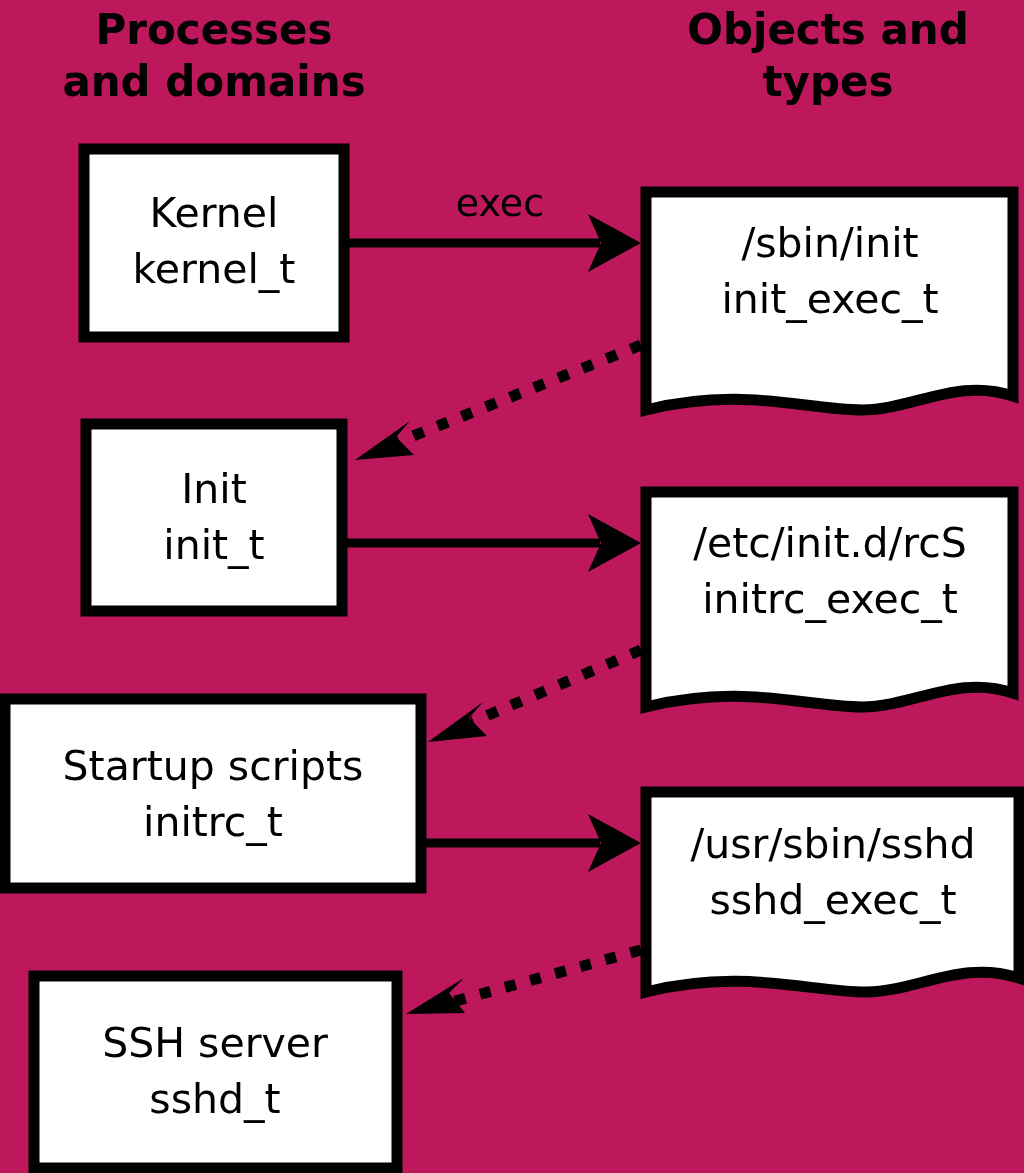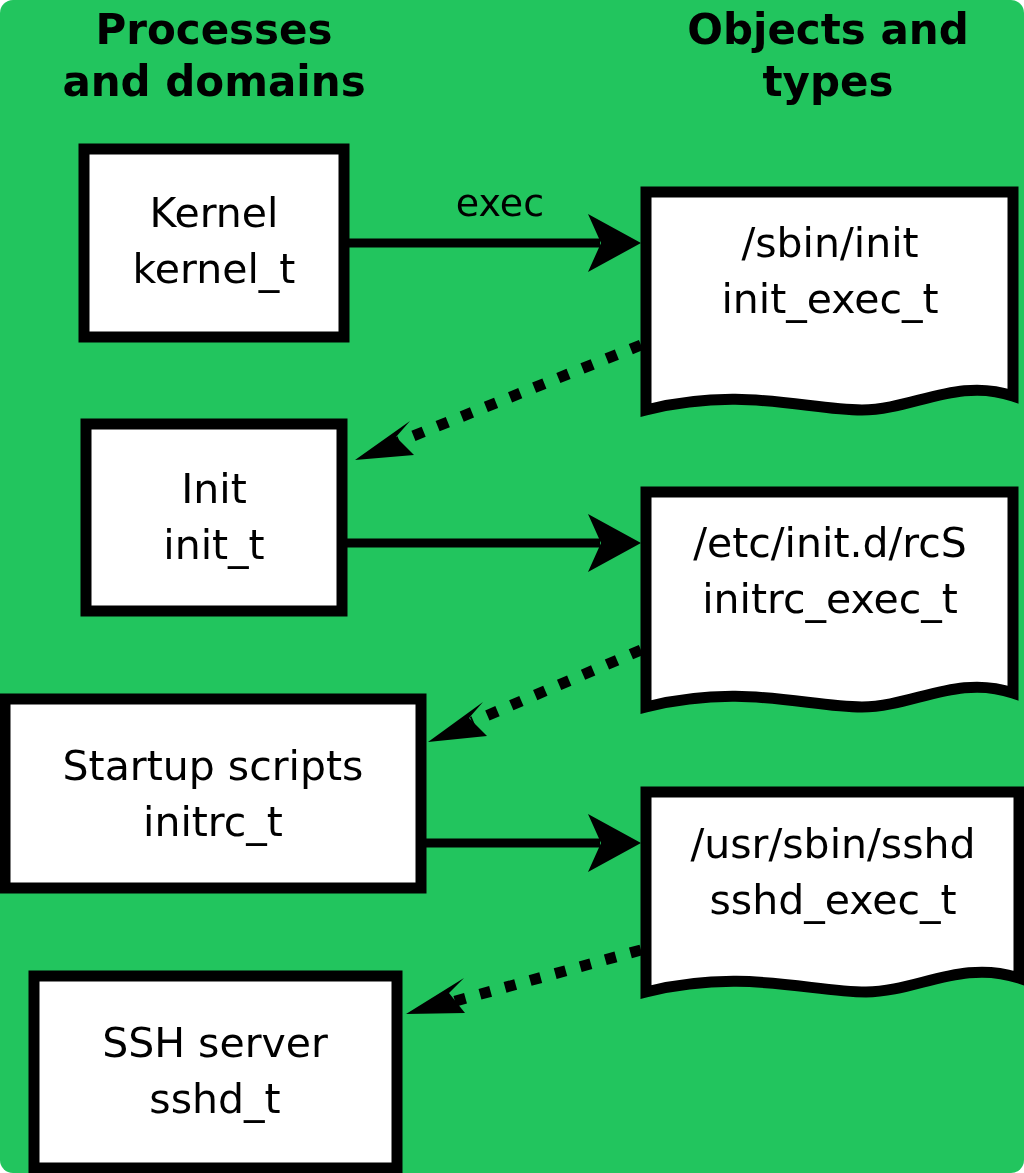--- a/index.html
+++ b/index.html
@@ -4,24 +4,23 @@
 <style>
   html, body {
     margin: 0;
     padding: 0;
     background: #ffffff;
   }
   #canvas {
     position: relative;
     width: 1024px;
     height: 1173px;
-    background: #22c55e;
+    background: #be185d;
     overflow: hidden;
     font-family: "DejaVu Sans", sans-serif;
-    border-radius: 13px;
   }
   svg.diagram {
     position: absolute;
     left: 0;
     top: 0;
     width: 1024px;
     height: 1173px;
   }
   .col-header {
     font-family: "DejaVu Sans", sans-serif;

